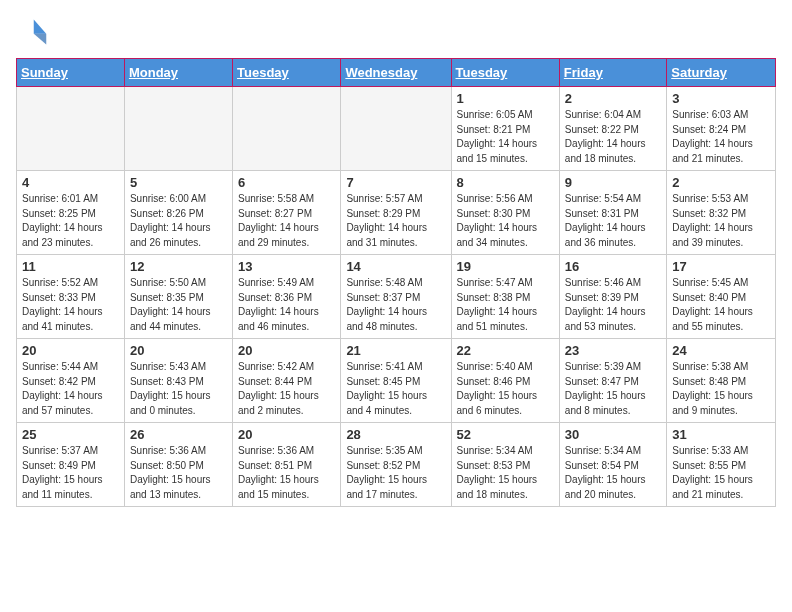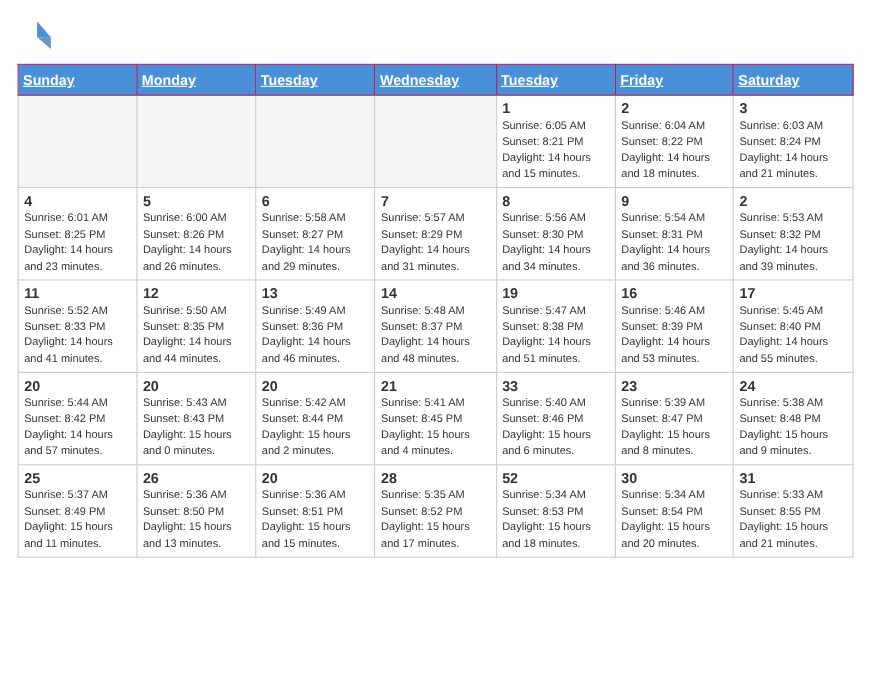--- a/index.html
+++ b/index.html
@@ -216,21 +216,21 @@
         </td>
         <td>
           <div class="day-num">20</div>
           <div class="day-info">Sunrise: 5:42 AM<br>Sunset: 8:44 PM<br>Daylight: 15 hours and 2 minutes.</div>
         </td>
         <td>
           <div class="day-num">21</div>
           <div class="day-info">Sunrise: 5:41 AM<br>Sunset: 8:45 PM<br>Daylight: 15 hours and 4 minutes.</div>
         </td>
         <td>
-          <div class="day-num">33</div>
+          <div class="day-num">22</div>
           <div class="day-info">Sunrise: 5:40 AM<br>Sunset: 8:46 PM<br>Daylight: 15 hours and 6 minutes.</div>
         </td>
         <td>
           <div class="day-num">23</div>
           <div class="day-info">Sunrise: 5:39 AM<br>Sunset: 8:47 PM<br>Daylight: 15 hours and 8 minutes.</div>
         </td>
         <td>
           <div class="day-num">24</div>
           <div class="day-info">Sunrise: 5:38 AM<br>Sunset: 8:48 PM<br>Daylight: 15 hours and 9 minutes.</div>
         </td>

